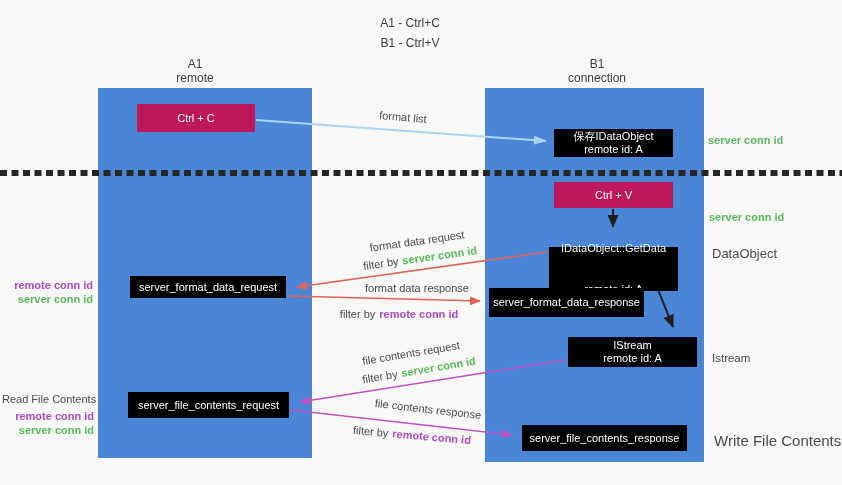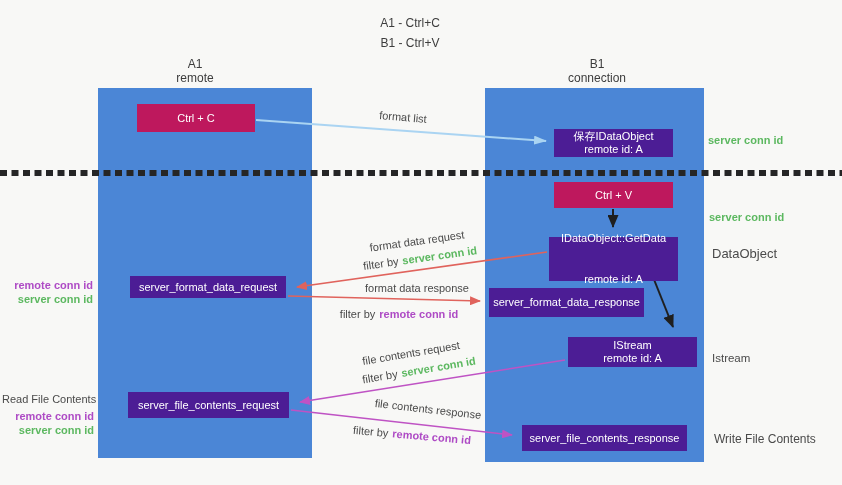--- a/index.html
+++ b/index.html
@@ -3,21 +3,21 @@
 <meta charset="utf-8">
 <style>
   html,body{margin:0;padding:0;}
   body{background:#f8f8f6;font-family:"Liberation Sans",sans-serif;}
   .canvas{position:relative;width:842px;height:485px;background:#f8f8f6;overflow:hidden;}
   .col{position:absolute;background:#4b86d6;z-index:1;}
   svg.layer{position:absolute;left:0;top:0;z-index:2;}
   .box{position:absolute;display:flex;flex-direction:column;align-items:center;justify-content:center;
        color:#ffffff;font-size:11px;line-height:13px;text-align:center;z-index:3;white-space:nowrap;}
   .green-box{background:#be185d;}
-  .orange-box{background:#4c1d95;}
+  .orange-box{background:#000000;}
   .title{position:absolute;left:410px;top:13px;transform:translateX(-50%);text-align:center;
          color:#3d3d3d;font-size:12px;line-height:20px;z-index:4;}
   .hdr{position:absolute;transform:translateX(-50%);text-align:center;color:#3d3d3d;
        font-size:12px;line-height:14px;z-index:4;white-space:nowrap;}
   .lbl{position:absolute;font-size:11px;color:#4a4a4a;white-space:nowrap;
        transform:translate(-50%,-50%);z-index:4;}
   .side{position:absolute;font-size:11px;color:#4a4a4a;white-space:nowrap;z-index:4;}
   .bold-green{color:#5cb860;font-weight:bold;}
   .bold-purple{color:#ae4bc5;font-weight:bold;}
   .lgroup{position:absolute;text-align:right;font-size:11px;line-height:14px;z-index:4;white-space:nowrap;}
@@ -76,21 +76,21 @@
 
   <div class="box orange-box" style="left:554px;top:129px;width:119px;height:28px;">
     <div>保存IDataObject</div>
     <div>remote id: A</div>
   </div>
 
   <div class="box green-box" style="left:554px;top:182px;width:119px;height:26px;">
     <div>Ctrl + V</div>
   </div>
 
-  <div class="box orange-box" style="left:549px;top:237px;width:129px;height:44px;gap:28px;">
+  <div class="box orange-box" style="left:549px;top:247px;width:129px;height:44px;gap:28px;">
     <div>IDataObject::GetData</div>
     <div>remote id: A</div>
   </div>
 
   <div class="box orange-box" style="left:130px;top:276px;width:156px;height:22px;">
     <div>server_format_data_request</div>
   </div>
 
   <div class="box orange-box" style="left:489px;top:288px;width:155px;height:29px;">
     <div>server_format_data_response</div>
@@ -128,21 +128,21 @@
 
   <div class="lbl" style="left:428px;top:409px;transform:translate(-50%,-50%) rotate(6.5deg);">file contents response</div>
   <div class="lbl" style="left:412px;top:435px;transform:translate(-50%,-50%) rotate(5deg);">
     <span class="fb">filter by</span><span class="bold-purple">remote conn id</span>
   </div>
 
   <div class="side bold-green" style="left:708px;top:134px;">server conn id</div>
   <div class="side bold-green" style="left:709px;top:211px;">server conn id</div>
   <div class="side" style="left:712px;top:246px;font-size:13px;">DataObject</div>
   <div class="side" style="left:712px;top:352px;font-size:11.5px;">Istream</div>
-  <div class="side" style="left:714px;top:432px;font-size:12px;">Write File Contents</div>
+  <div class="side" style="left:714px;top:432px;font-size:15px;">Write File Contents</div>
 
   <div class="lgroup" style="left:5px;top:278px;width:88px;">
     <div class="bold-purple">remote conn id</div>
     <div class="bold-green">server conn id</div>
   </div>
 
   <div class="lgroup" style="left:2px;top:392px;width:92px;">
     <div style="color:#4a4a4a;">Read File Contents</div>
     <div class="bold-purple" style="margin-top:3px;">remote conn id</div>
     <div class="bold-green">server conn id</div>

